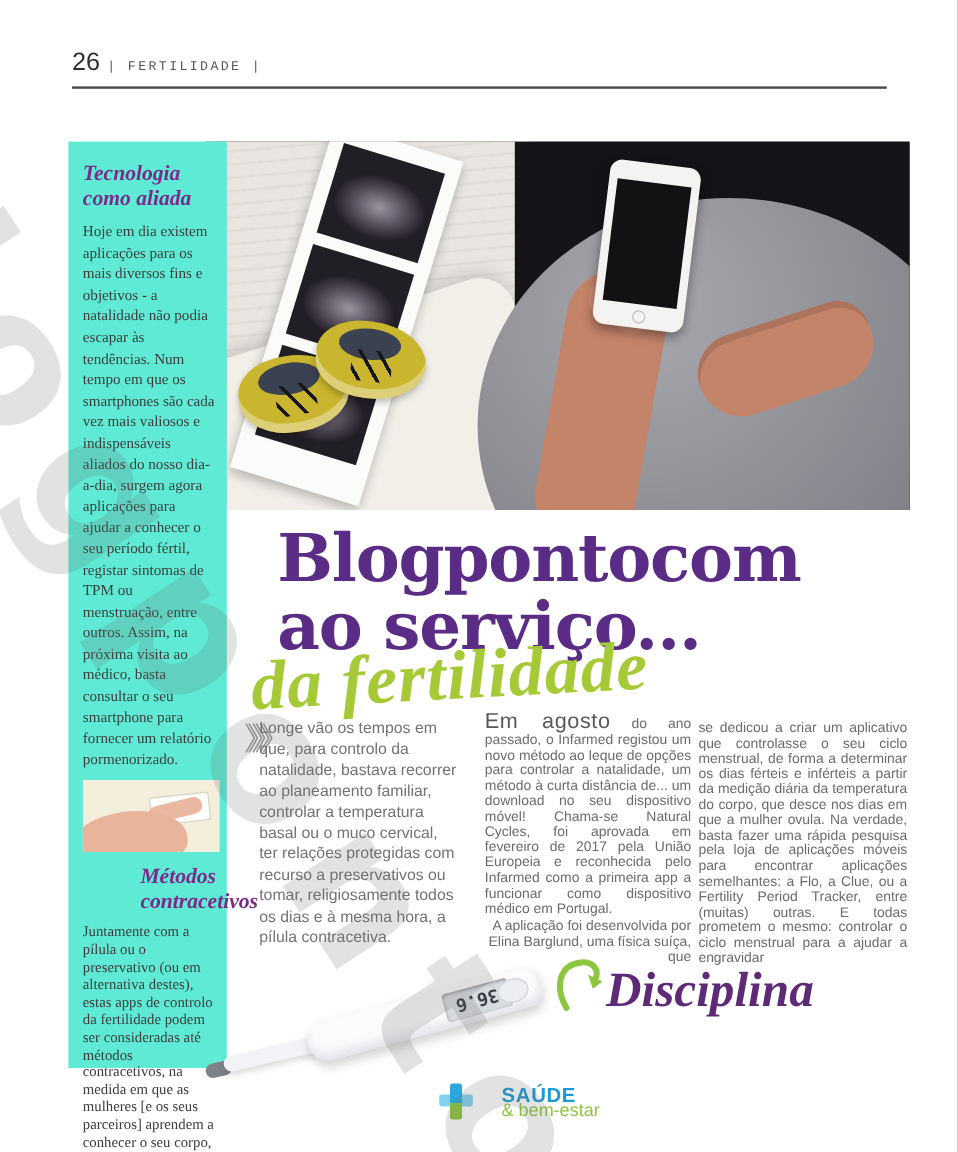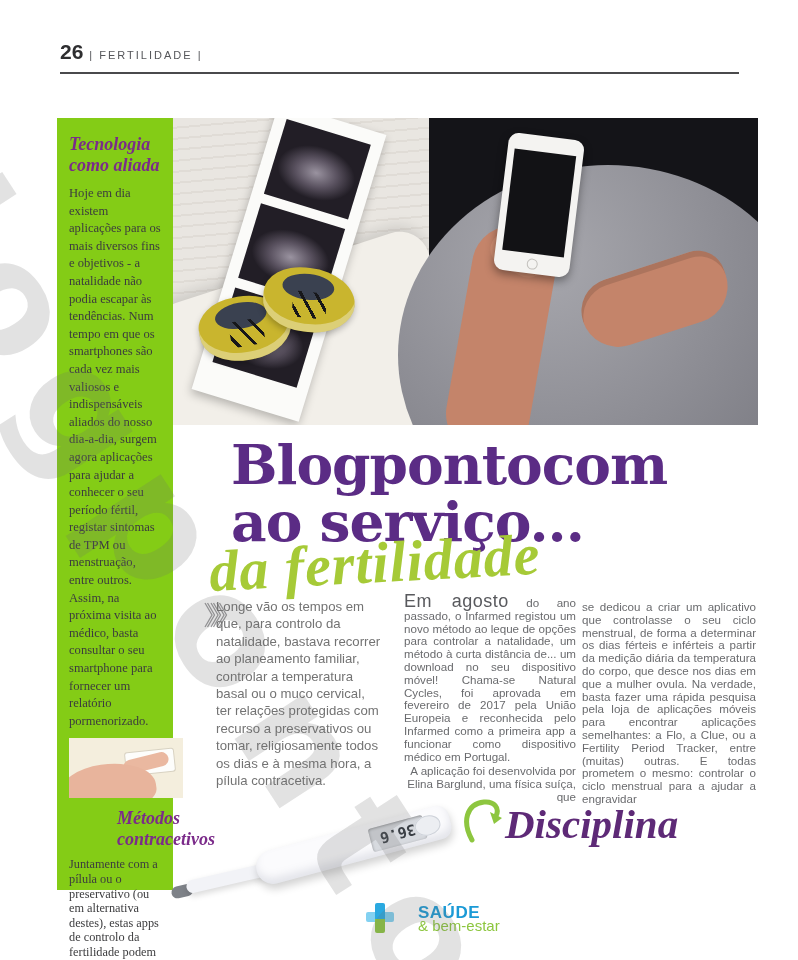--- a/index.html
+++ b/index.html
@@ -9,27 +9,27 @@
   
   .watermark{position:absolute;left:-60px;top:30px;width:1400px;
     transform:rotate(57deg);transform-origin:left top;
     font-family:"DejaVu Sans",sans-serif;font-weight:bold;font-size:150px;
     letter-spacing:26px;color:rgba(110,110,110,0.20);white-space:nowrap;
     pointer-events:none;z-index:40;}
 
   
   .header{position:absolute;left:60px;top:40px;width:679px;}
   .header-line{display:flex;align-items:baseline;gap:6px;color:#3d3d3f;}
-  .page-num{font-size:21px;font-weight:bold;color:#2e2e30;}
-  .section{font-size:11px;letter-spacing:2px;color:#55565a;}
+  .page-num{font-size:21px;font-weight:normal;color:#2e2e30;}
+  .section{font-size:11px;letter-spacing:2px;color:#55565a;font-family:Liberation Mono, monospace;}
   .rule{margin-top:8px;height:2px;background:#4a4a4c;}
 
   
-  .sidebar{position:absolute;left:57px;top:118px;width:116px;height:772px;
-    background:#84cc16;z-index:5;}
+  .sidebar{position:absolute;left:57px;top:118px;width:132px;height:772px;
+    background:#5eead4;z-index:5;}
   .sb-inner{padding:16px 10px 0 12px;}
   .script-head{font-family:"Liberation Serif",serif;font-style:italic;font-weight:bold;
     color:#7b2b8a;font-size:18px;line-height:21px;}
   .sb-body{margin-top:9px;font-family:"Liberation Serif",serif;color:#3c3c3e;
     font-size:12.6px;line-height:17.6px;text-align:left;}
   .sb-body2{margin-top:7px;font-family:"Liberation Serif",serif;color:#3c3c3e;
     font-size:12.3px;line-height:14.6px;}
   .hand-photo{position:relative;width:114px;height:60px;margin:8px 0 6px -12px;
     margin-left:0;background:#f4eedd;overflow:hidden;}
   .hand-shape{position:absolute;left:-8px;top:26px;width:95px;height:48px;

